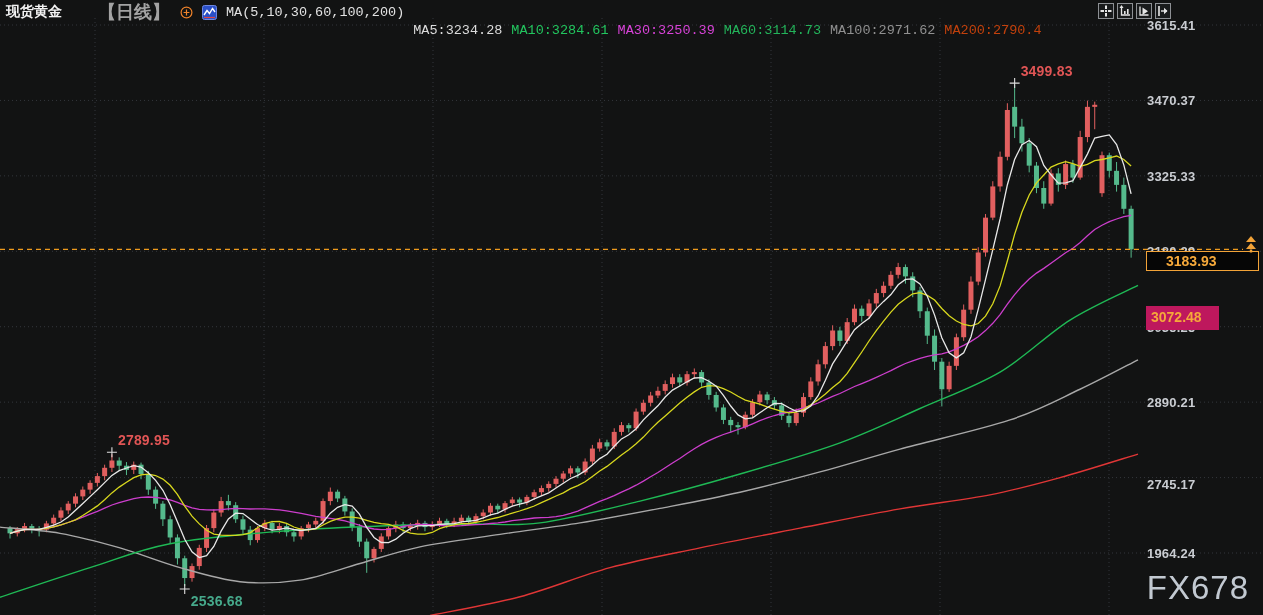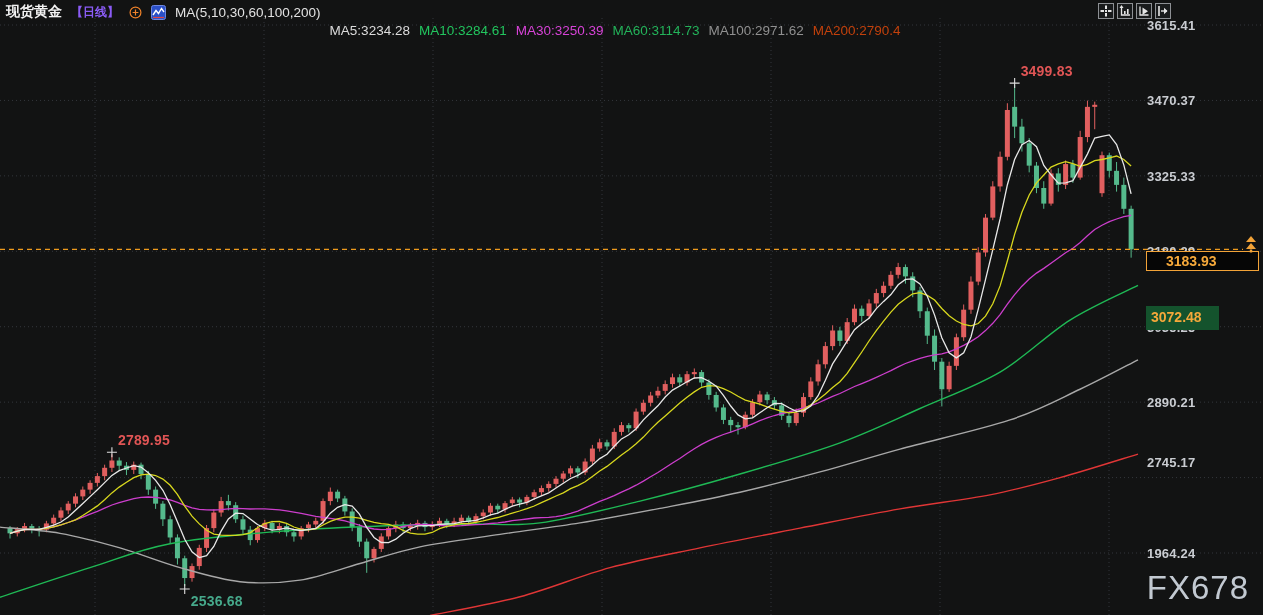--- a/index.html
+++ b/index.html
@@ -1,41 +1,41 @@
 <!DOCTYPE html>
 <html><head>
 <meta charset="utf-8">
 <style>
   html,body{margin:0;padding:0;width:1263px;height:615px;background:#121313;overflow:hidden;
     font-family:"Liberation Sans",sans-serif;}
   #stage{position:relative;width:1263px;height:615px;background:#121313;}
   #chart-svg{position:absolute;left:0;top:0;z-index:1;}
   
   #header{position:absolute;left:6px;top:3px;height:18px;display:flex;align-items:center;
-    gap:9px;z-index:6;font-size:13.5px;white-space:nowrap;}
+    gap:9px;z-index:6;font-size:13.5px;white-space:nowrap;font-family:Liberation Mono, monospace;}
   .sym{color:#f2f2f2;font-weight:700;font-size:14px;}
-  .period{color:#8b5cf6;font-weight:700;font-size:12px;}
+  .period{color:#a3a3a3;font-weight:700;font-size:18px;margin-left:27px;}
   .plus-btn{width:14px;height:14px;display:inline-flex;align-items:center;justify-content:center;cursor:pointer;}
   .chart-ico{width:15px;height:15px;display:inline-flex;cursor:pointer;}
   .ma-caption{color:#e2e2e2;}
   .ma-item{font-size:13.5px;margin-top:36px;}
   
   #toolbar{position:absolute;top:3px;right:92px;display:flex;gap:3px;z-index:6;}
   .tool-btn{width:16px;height:16px;border:1px solid #8d9094;background:#191b1c;display:flex;
     align-items:center;justify-content:center;cursor:pointer;box-sizing:border-box;}
   
   .y-label{position:absolute;left:1147px;z-index:2;color:#c9ccd1;font-size:13px;font-weight:700;
     letter-spacing:.2px;}
   
   .anno{position:absolute;z-index:3;font-size:14px;font-weight:700;letter-spacing:.2px;}
   
   #price-tag{position:absolute;left:1146px;top:251px;width:92px;height:18px;z-index:5;
     background:#060606;border:1px solid #f2a338;color:#f5a83a;font-size:14px;font-weight:700;
     line-height:18px;padding-left:19px;box-sizing:content-box;}
-  #alt-tag{position:absolute;left:1146px;top:306px;width:68px;height:24px;z-index:4;background:#14532d;
+  #alt-tag{position:absolute;left:1146px;top:306px;width:68px;height:24px;z-index:4;background:#be185d;
     color:#f5a83a;font-size:14px;font-weight:700;line-height:22px;padding-left:5px;}
   #price-arrow{position:absolute;left:1243px;top:236px;z-index:5;}
   
   #watermark{position:absolute;right:14px;bottom:8px;z-index:5;color:#ccd3dc;font-size:33px;
     font-weight:500;letter-spacing:1px;opacity:.95;}
 </style>
 </head>
 <body>
 
 <div id="stage">
@@ -439,21 +439,21 @@
     </span>
   </div>
 
   <div id="y-axis">
       <div class="y-label" style="top: 18px;">3615.41</div>
       <div class="y-label" style="top: 93.43px;">3470.37</div>
       <div class="y-label" style="top: 168.86px;">3325.33</div>
       <div class="y-label" style="top: 244.29px;">3180.29</div>
       <div class="y-label" style="top: 319.72px;">3035.25</div>
       <div class="y-label" style="top: 395.15px;">2890.21</div>
-      <div class="y-label" style="top: 455px; text-align: center;">2745.17</div>
+      <div class="y-label" style="top: 477px; text-align: center;">2745.17</div>
       <div class="y-label" style="top: 546.01px;">1964.24</div>
     </div>
   <div id="annos">
       <div class="anno" style="color: rgb(224, 85, 85); left: 117.92px; top: 432.292px;">2789.95</div>
       <div class="anno" style="color: rgb(70, 169, 139); left: 190.72px; top: 593.008px;">2536.68</div>
       <div class="anno" style="color: rgb(224, 85, 85); left: 1020.64px; top: 63.1089px;">3499.83</div>
     </div>
 
   <div id="price-tag" style="top: 251.397px;">3183.93</div>
   <div id="alt-tag" style="top: 306.358px;">3072.48</div>

